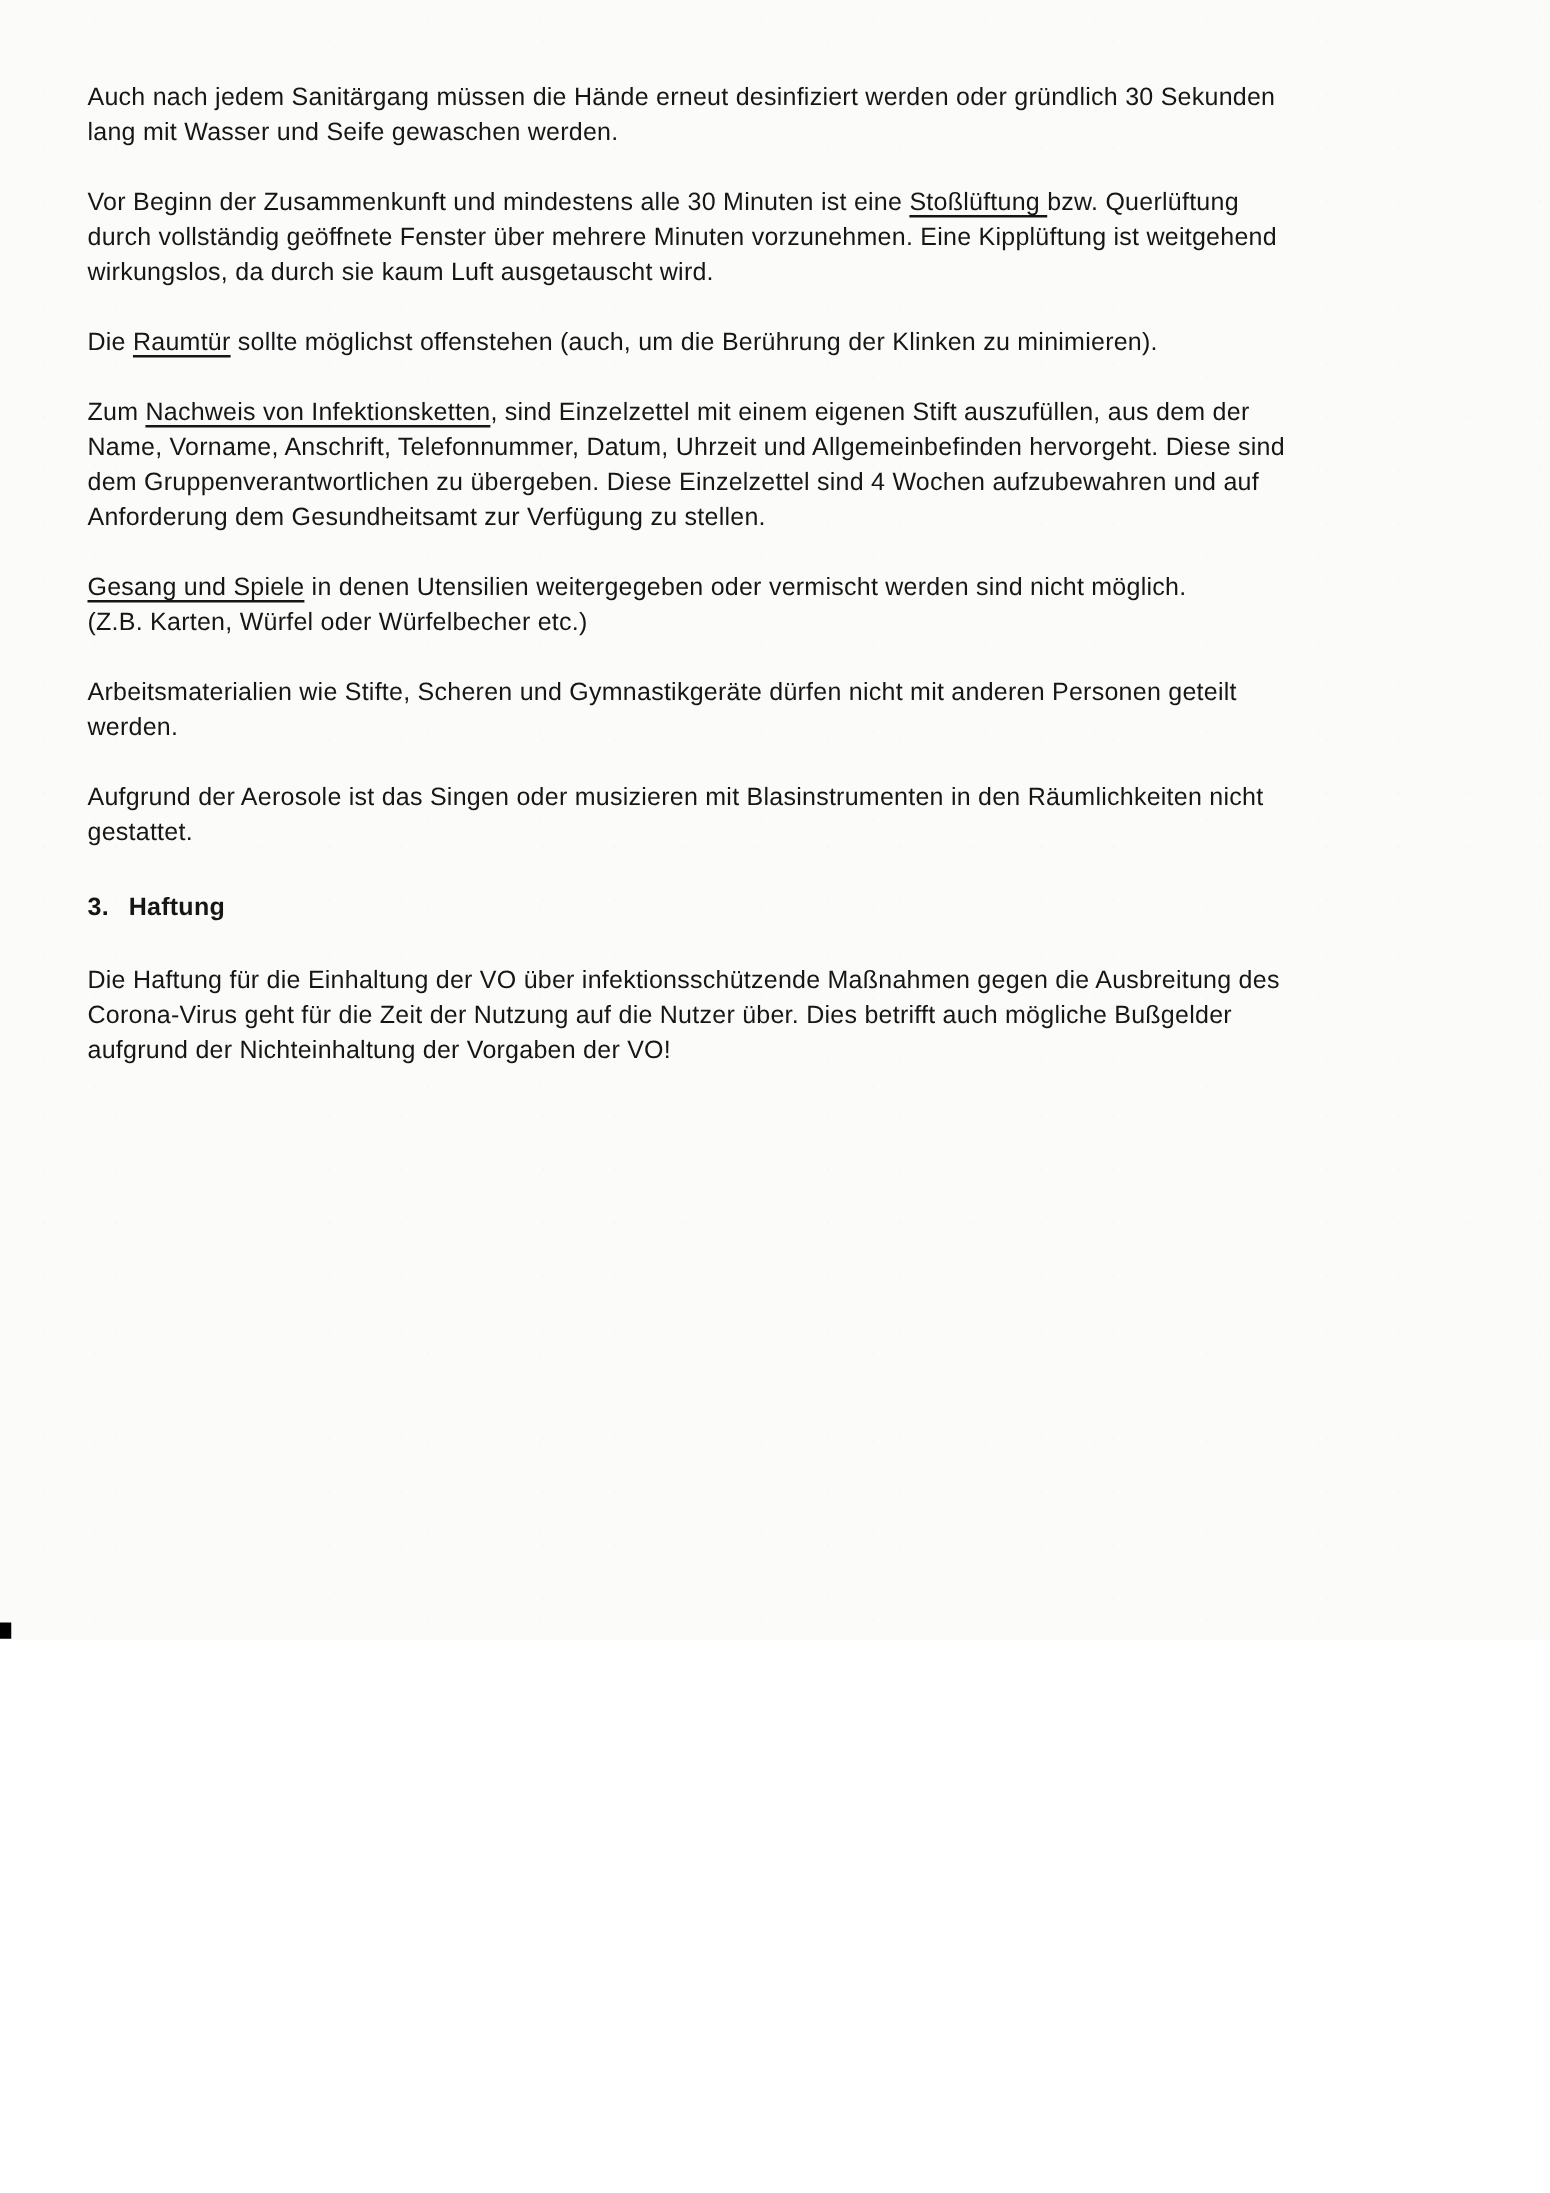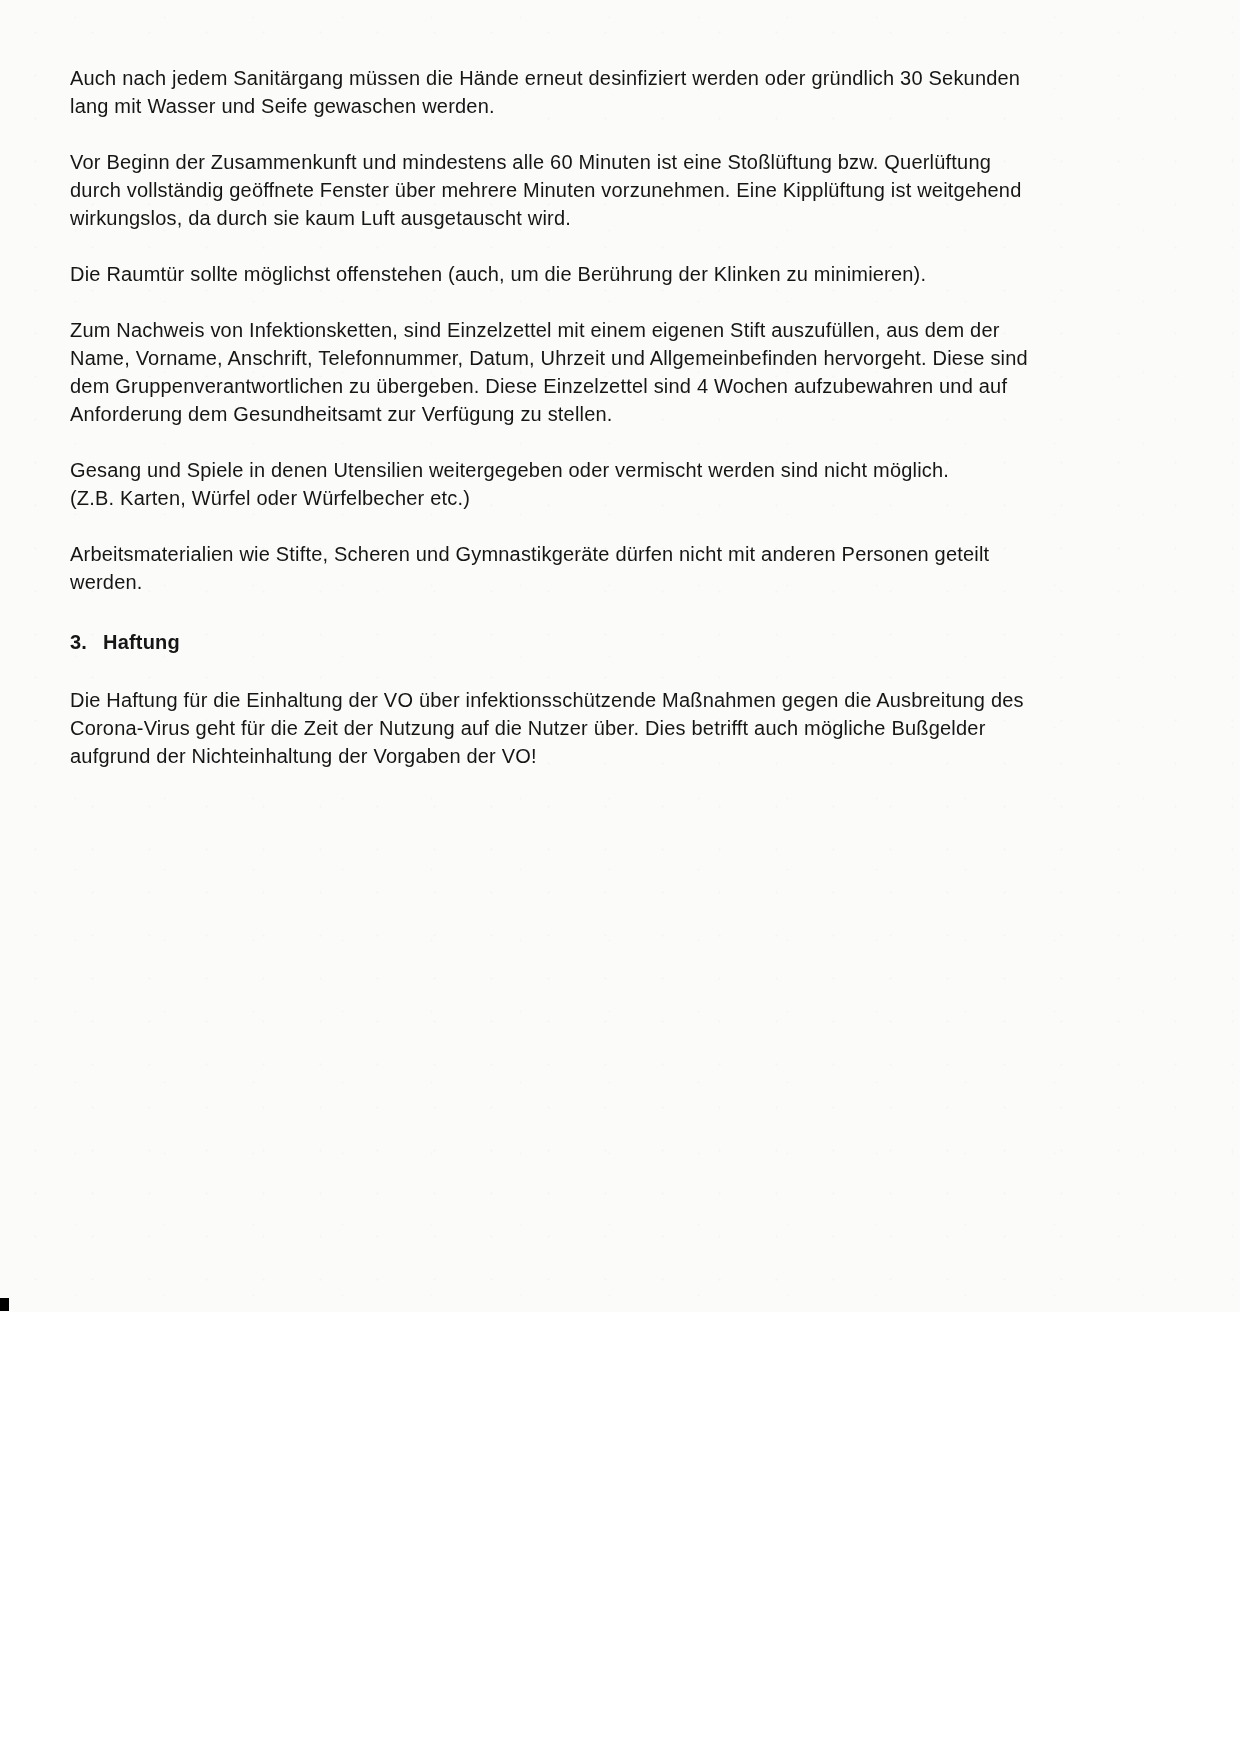--- a/index.html
+++ b/index.html
@@ -33,20 +33,21 @@
   .para {
     white-space: pre-wrap;
     margin: 0 0 28px 0;
   }
 
   .para.extra-space {
     margin-top: 50px;
   }
 
   .u {
+    text-decoration: underline;
     text-underline-offset: 4px;
     text-decoration-thickness: 1.5px;
   }
 
   .heading {
     font-weight: bold;
     margin: 32px 0 30px 0;
   }
 
   .h-num {
@@ -62,31 +63,33 @@
     height: 13px;
   }
 </style>
 </head>
 <body>
 
 <div class="page" style="background-color: rgb(251, 251, 250); color: rgb(22, 22, 22);">
   <div class="doc-body">
       <p class="para"><span class="">Auch nach jedem Sanitärgang müssen die Hände erneut desinfiziert werden oder gründlich 30 Sekunden
 lang mit Wasser und Seife gewaschen werden.</span></p>
-      <p class="para"><span class="">Vor Beginn der Zusammenkunft und mindestens alle 60 Minuten ist eine </span><span class="u">Stoßlüftung </span><span class="">bzw. Querlüftung
+      <p class="para"><span class="">Vor Beginn der Zusammenkunft und mindestens alle 30 Minuten ist eine </span><span class="u">Stoßlüftung </span><span class="">bzw. Querlüftung
 durch vollständig geöffnete Fenster über mehrere Minuten vorzunehmen. Eine Kipplüftung ist weitgehend
 wirkungslos, da durch sie kaum Luft ausgetauscht wird.</span></p>
       <p class="para"><span class="">Die </span><span class="u">Raumtür</span><span class=""> sollte möglichst offenstehen (auch, um die Berührung der Klinken zu minimieren).</span></p>
       <p class="para"><span class="">Zum </span><span class="u">Nachweis von Infektionsketten</span><span class="">, sind Einzelzettel mit einem eigenen Stift auszufüllen, aus dem der
 Name, Vorname, Anschrift, Telefonnummer, Datum, Uhrzeit und Allgemeinbefinden hervorgeht. Diese sind
 dem Gruppenverantwortlichen zu übergeben. Diese Einzelzettel sind 4 Wochen aufzubewahren und auf
 Anforderung dem Gesundheitsamt zur Verfügung zu stellen.</span></p>
       <p class="para"><span class="u">Gesang und Spiele</span><span class=""> in denen Utensilien weitergegeben oder vermischt werden sind nicht möglich.
 (Z.B. Karten, Würfel oder Würfelbecher etc.)</span></p>
       <p class="para"><span class="">Arbeitsmaterialien wie Stifte, Scheren und Gymnastikgeräte dürfen nicht mit anderen Personen geteilt
 werden.</span></p>
+      <p class="para"><span class="">Aufgrund der Aerosole ist das Singen oder musizieren mit Blasinstrumenten in den Räumlichkeiten nicht
+gestattet.</span></p>
       <p class="heading"><span class="h-num">3.</span><span>Haftung</span></p>
       <p class="para"><span class="">Die Haftung für die Einhaltung der VO über infektionsschützende Maßnahmen gegen die Ausbreitung des
 Corona-Virus geht für die Zeit der Nutzung auf die Nutzer über. Dies betrifft auch mögliche Bußgelder
 aufgrund der Nichteinhaltung der Vorgaben der VO!</span></p>
     </div>
   <div class="corner-mark" style="background: rgb(0, 0, 0);"></div>
 </div>
 
 </body></html>

